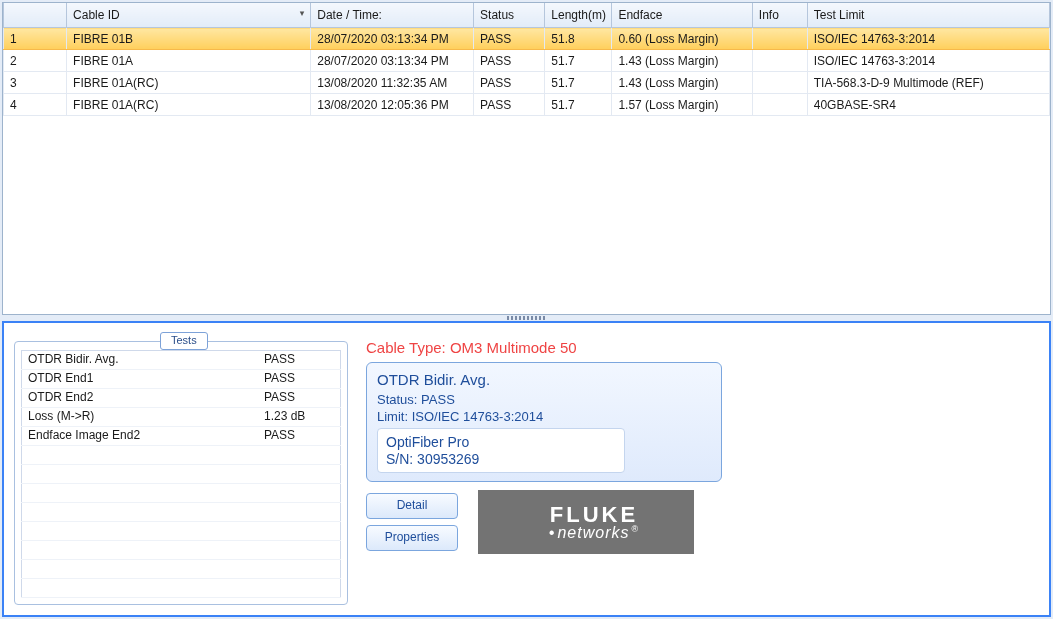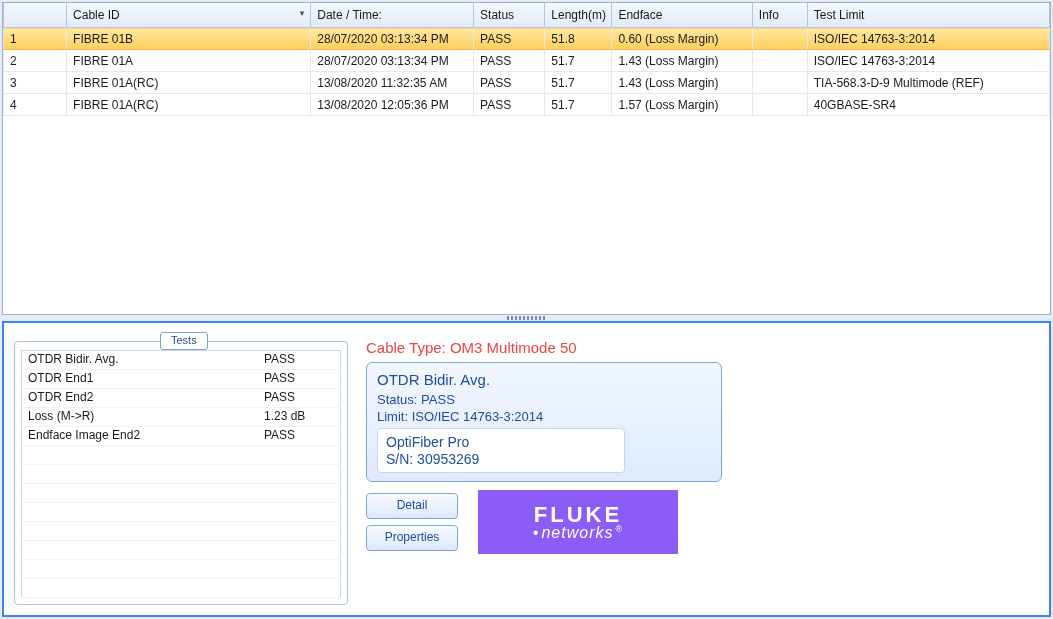--- a/index.html
+++ b/index.html
@@ -174,27 +174,28 @@
     font-size: 12px;
     cursor: pointer;
     text-align: center;
     line-height: 22px;
   }
 
   
   .logo {
     width: 200px;
     height: 64px;
-    background: #8b5cf6;
+    background: #737373;
     color: #fff;
     display: flex;
     flex-direction: column;
     align-items: center;
     justify-content: center;
     font-family: Arial, sans-serif;
+    padding-left: 16px;
   }
   .logo .fluke {
     font-size: 22px;
     font-weight: bold;
     letter-spacing: 3px;
   }
   .logo .networks {
     font-size: 16px;
     font-style: italic;
     margin-top: -4px;

